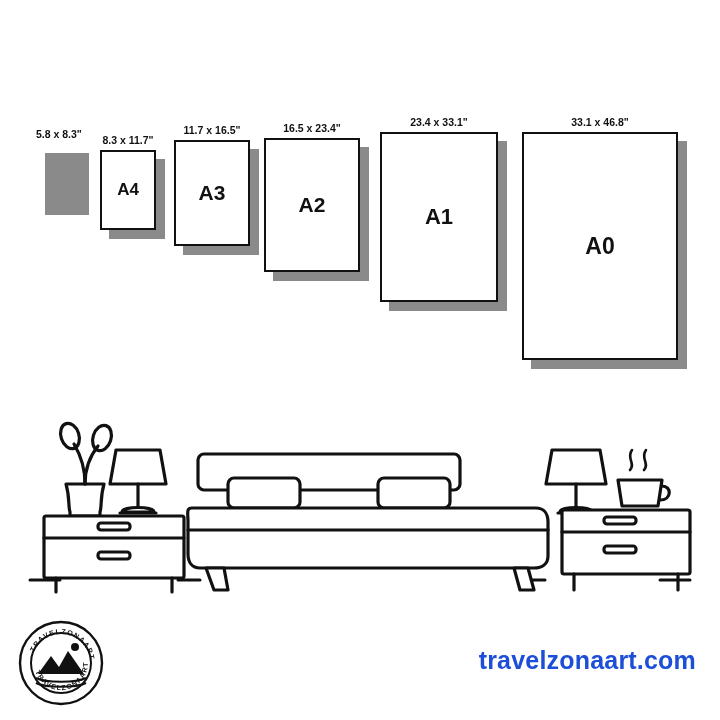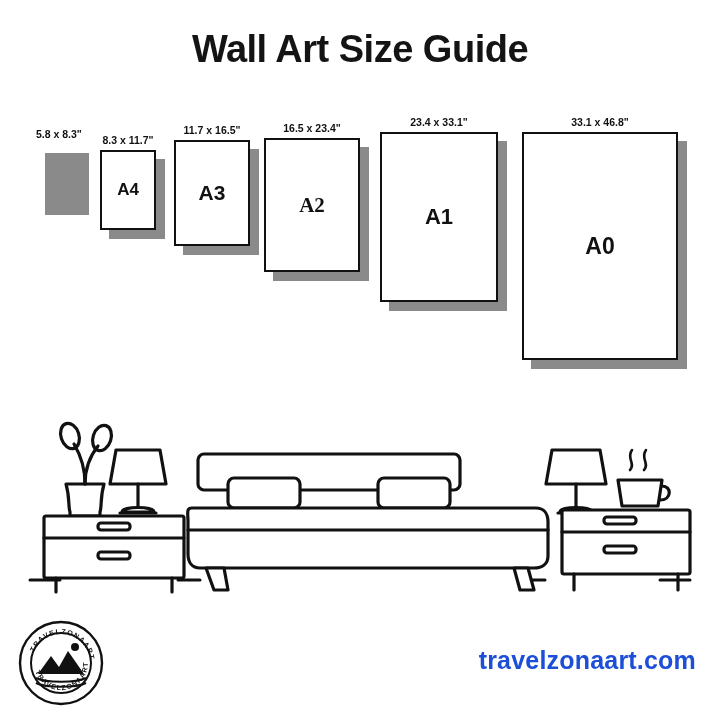--- a/index.html
+++ b/index.html
@@ -103,21 +103,20 @@
     font-weight: bold;
     color: #1d4ed8;
     letter-spacing: 0.2px;
   }
 </style>
 </head>
 <body>
 
 <div id="root">
 
-  <div class="title">Wall Art Size Guide</div>
 
   <div class="chart">
       <div class="frame-group" style="left: 36px; top: 0px; width: 64px; height: 290px;">
         <div class="frame-label" style="left: 0px; width: 44px; top: 18px;">5.8 x 8.3"</div>
         <div class="frame-shadow" style="left: 9px; top: 43px; width: 44px; height: 62px;"></div>
       </div>
       <div class="frame-group" style="left: 100px; top: 0px; width: 76px; height: 290px;">
         <div class="frame-label" style="left: 0px; width: 56px; top: 24px;">8.3 x 11.7"</div>
         <div class="frame-shadow" style="left: 9px; top: 49px; width: 56px; height: 80px;"></div>
         <div class="frame-box" style="left: 0px; top: 40px; width: 56px; height: 80px;">
@@ -127,21 +126,21 @@
       <div class="frame-group" style="left: 174px; top: 0px; width: 96px; height: 290px;">
         <div class="frame-label" style="left: 0px; width: 76px; top: 14px;">11.7 x 16.5"</div>
         <div class="frame-shadow" style="left: 9px; top: 39px; width: 76px; height: 106px;"></div>
         <div class="frame-box" style="left: 0px; top: 30px; width: 76px; height: 106px;">
           <span class="frame-name" style="font-size: 21px; text-align: center;">A3</span>
         </div>
       </div>
       <div class="frame-group" style="left: 264px; top: 0px; width: 116px; height: 290px;">
         <div class="frame-label" style="left: 0px; width: 96px; top: 12px;">16.5 x 23.4"</div>
         <div class="frame-shadow" style="left: 9px; top: 37px; width: 96px; height: 134px;"></div>
-        <div class="frame-box" style="left: 0px; top: 28px; width: 96px; height: 134px; font-family: Liberation Serif, serif;">
+        <div class="frame-box" style="left: 0px; top: 28px; width: 96px; height: 134px;">
           <span class="frame-name" style="font-size: 21px;">A2</span>
         </div>
       </div>
       <div class="frame-group" style="left: 380px; top: 0px; width: 138px; height: 290px;">
         <div class="frame-label" style="left: 0px; width: 118px; top: 6px;">23.4 x 33.1"</div>
         <div class="frame-shadow" style="left: 9px; top: 31px; width: 118px; height: 170px;"></div>
         <div class="frame-box" style="left: 0px; top: 22px; width: 118px; height: 170px;">
           <span class="frame-name" style="font-size: 22px;">A1</span>
         </div>
       </div>

